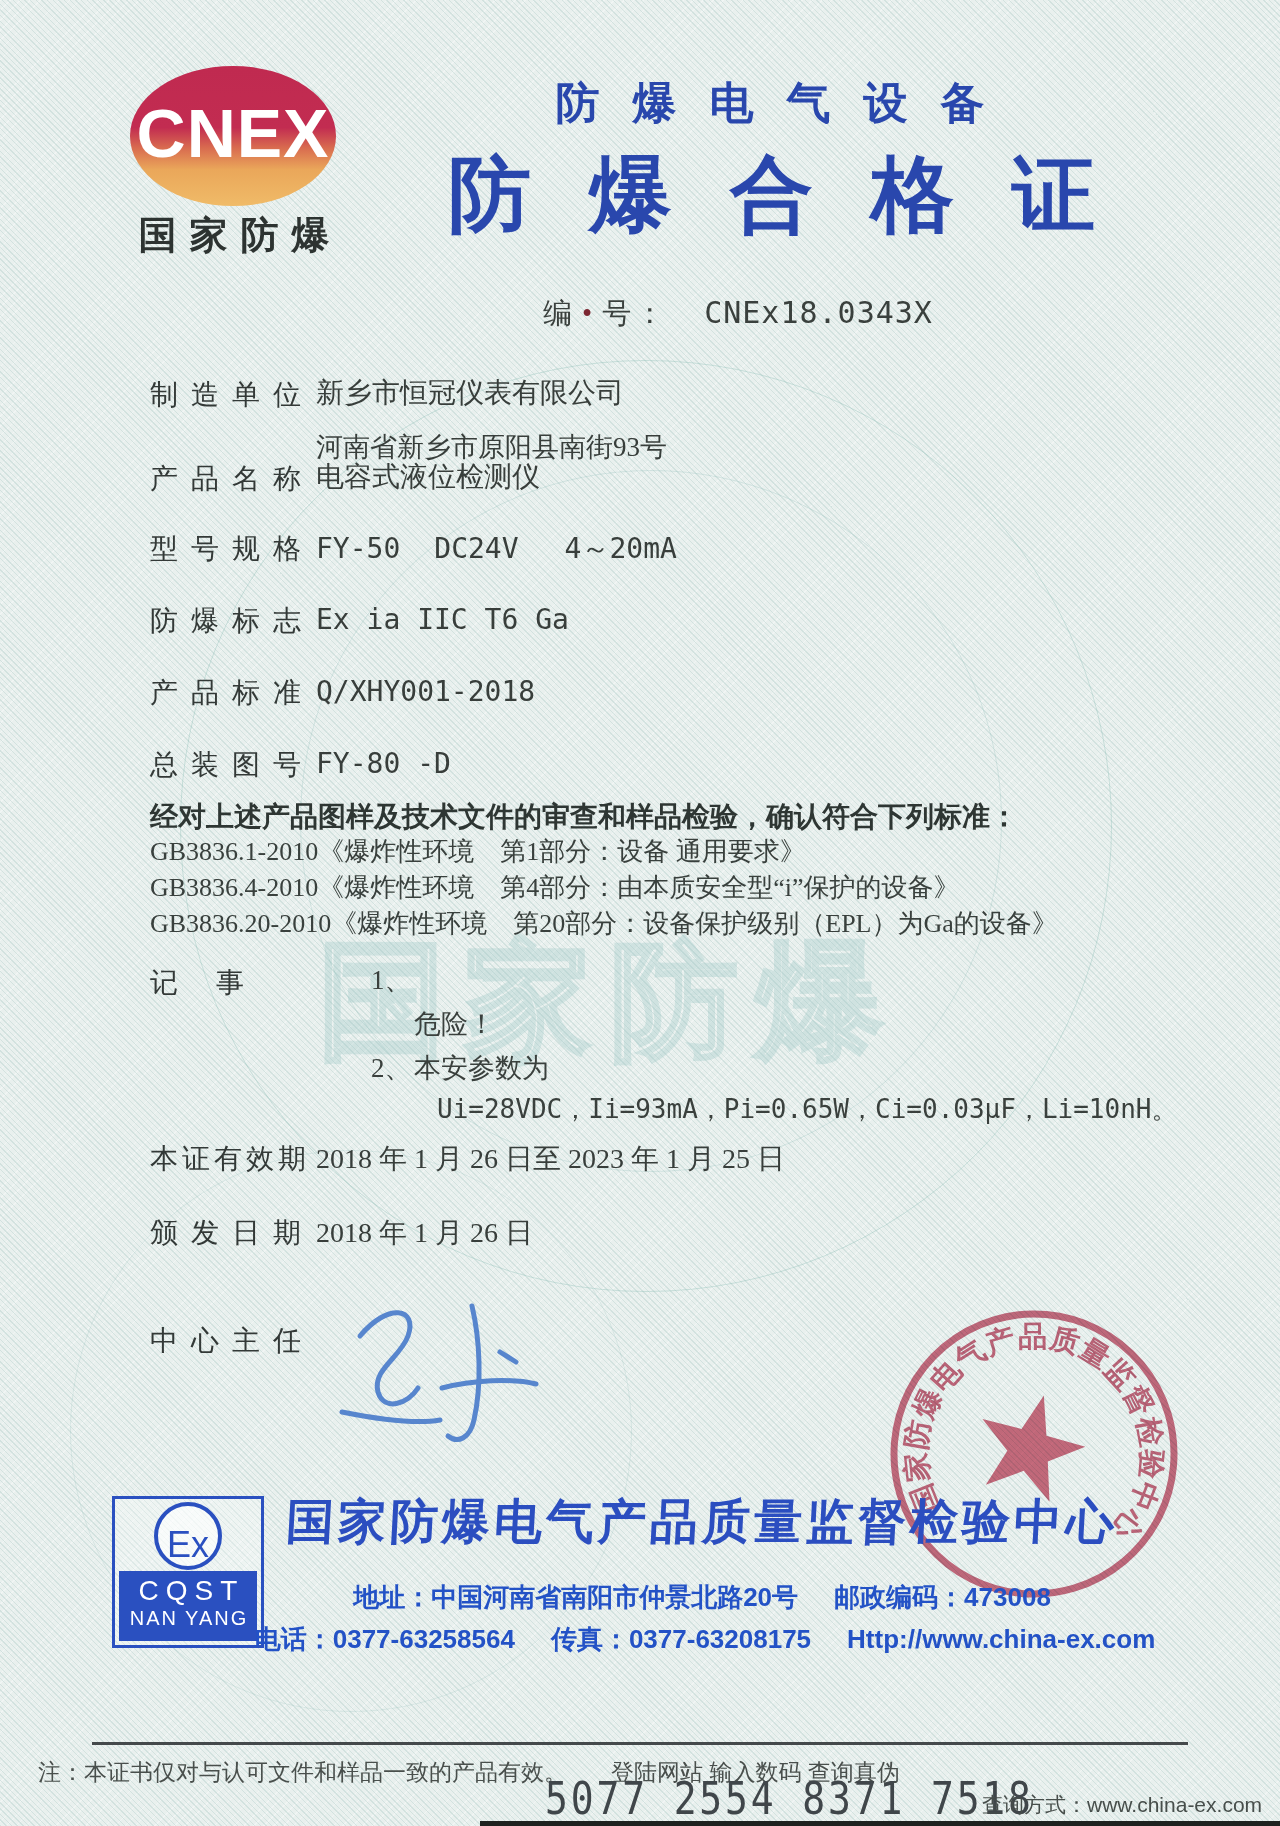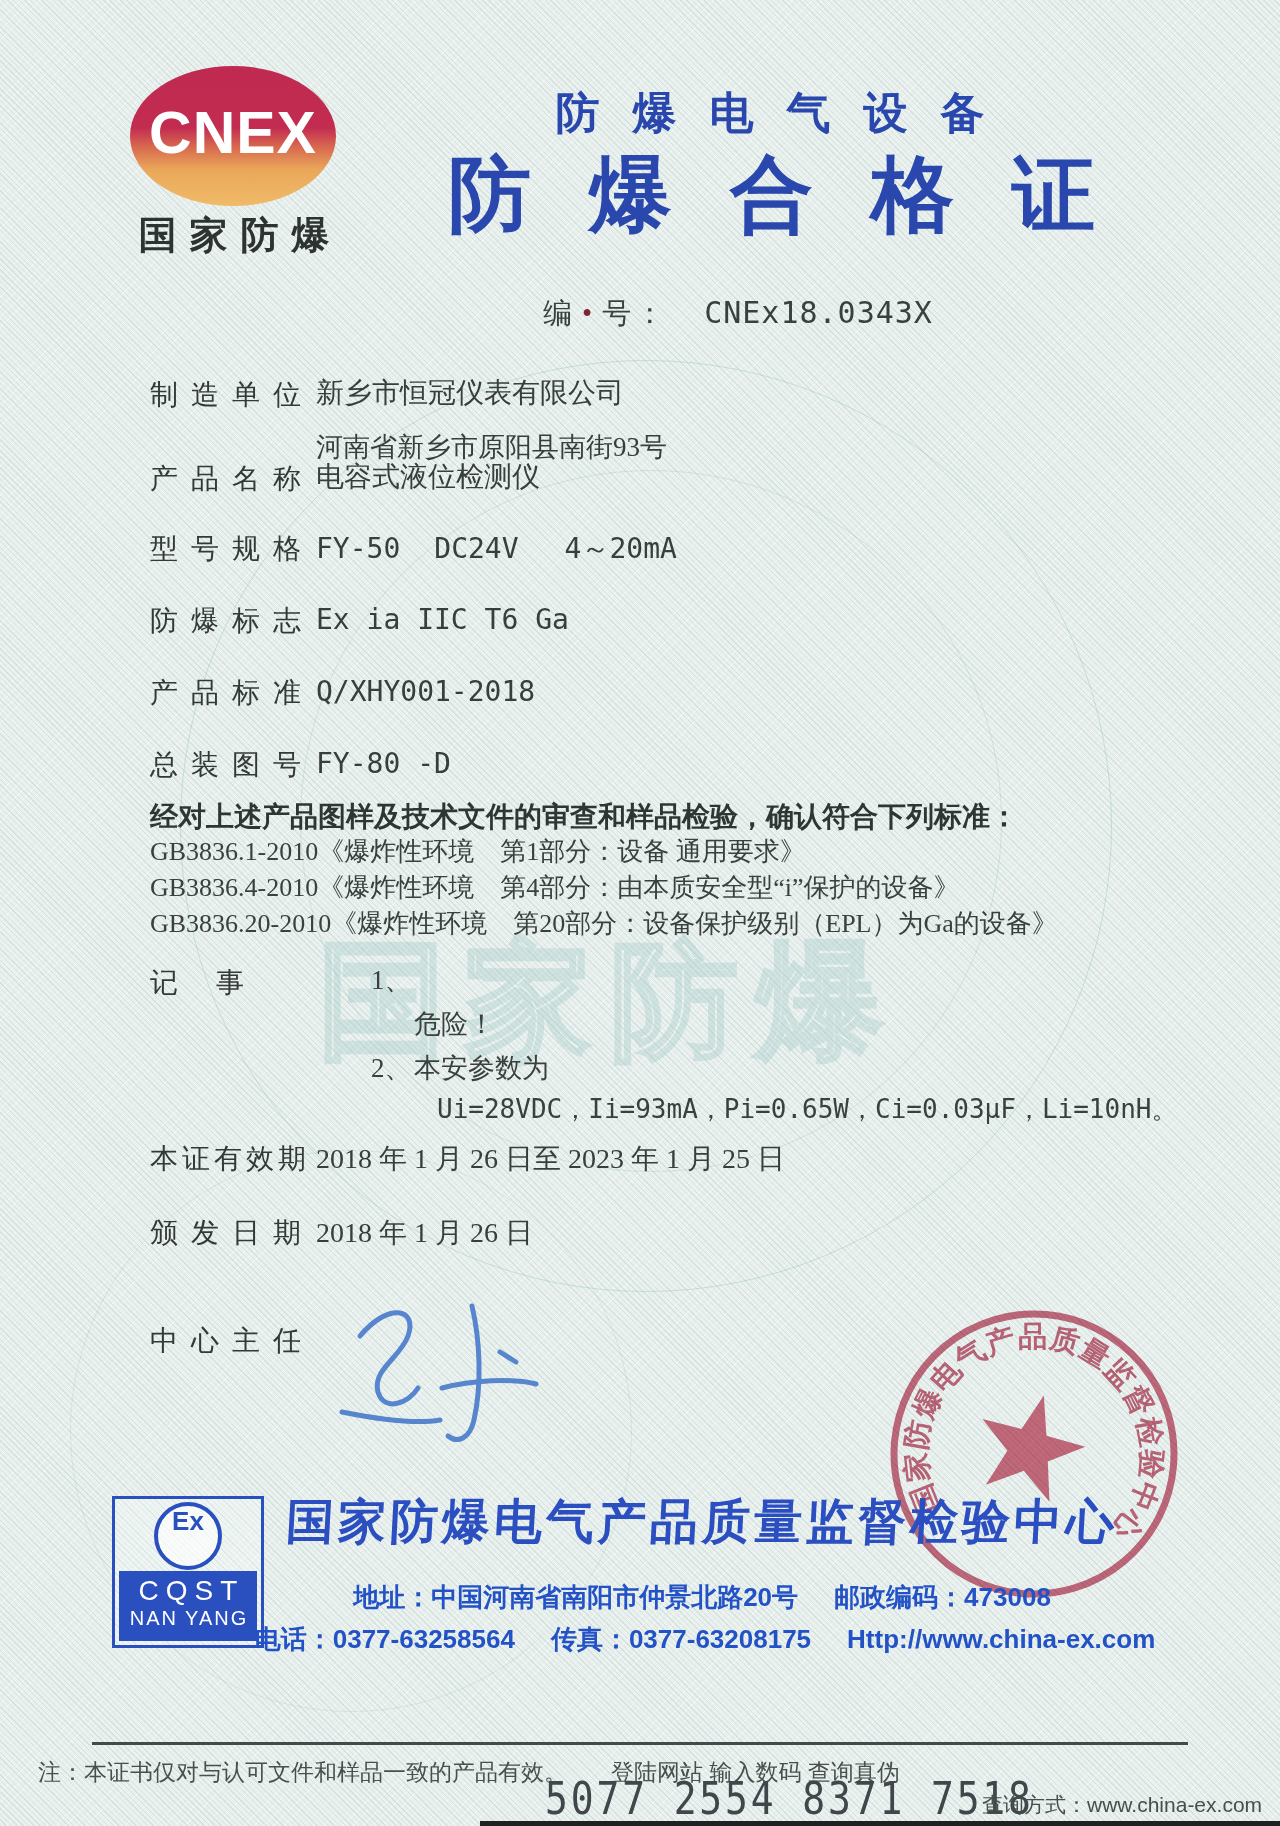--- a/index.html
+++ b/index.html
@@ -20,24 +20,24 @@
     left:318px; top:916px; font-size:128px; font-weight:700; letter-spacing:18px;
     color:transparent; -webkit-text-stroke:3px rgba(148,194,193,0.55); opacity:.55;
     font-family:"Liberation Sans",sans-serif; white-space:nowrap;
   }
   
   .logo-oval {
     left:130px; top:66px; width:206px; height:140px; border-radius:50%;
     background:linear-gradient(180deg,#c02a50 0%,#c22c51 44%,#d8694f 58%,#eaa75a 74%,#f0bb68 100%);
     display:flex; align-items:center; justify-content:center;
   }
-  .logo-text { color:#ffffff; font-family:"Liberation Sans",sans-serif; font-weight:700; font-size:59px; letter-spacing:1px; padding-bottom:6px; }
+  .logo-text { color:#ffffff; font-family:"Liberation Sans",sans-serif; font-weight:700; font-size:68px; letter-spacing:1px; padding-bottom:6px; }
   .logo-caption { left:122px; top:210px; width:224px; text-align:center; font-size:38px; font-weight:700; letter-spacing:13px; text-indent:13px; color:#2d3331; font-family:"Liberation Sans",sans-serif; }
   
-  .super-title { left:400px; top:84px; width:740px; text-align:center; font-size:44px; font-weight:700; color:#2947ad; letter-spacing:33px; text-indent:33px; font-family:"Liberation Sans",sans-serif; white-space:nowrap; }
+  .super-title { left:400px; top:74px; width:740px; text-align:center; font-size:44px; font-weight:700; color:#2947ad; letter-spacing:33px; text-indent:33px; font-family:"Liberation Sans",sans-serif; white-space:nowrap; }
   .main-title  { left:390px; top:140px; width:760px; text-align:center; font-size:83px; font-weight:700; color:#2947ad; letter-spacing:58px; text-indent:58px; font-family:"Liberation Sans",sans-serif; white-space:nowrap; }
   .serial { left:543px; top:294px; font-size:29px; letter-spacing:4px; white-space:nowrap; }
   .serial-dot { color:#7c2732; margin:0 6px; }
   .serial-value { font-family:"DejaVu Sans Mono","Liberation Mono",monospace; font-size:30px; margin-left:36px; letter-spacing:1px; color:#3a403d; }
   
   .flabel { left:150px; font-size:28px; letter-spacing:13px; color:#333937; white-space:nowrap; }
   .fvalue { left:316px; font-size:28px; color:#383e3b; white-space:nowrap; }
   .mono { font-family:"DejaVu Sans Mono","Liberation Mono",monospace; }
   .mpart2 { margin-left:34px; } .mpart3 { margin-left:46px; }
   
@@ -51,21 +51,21 @@
   
   .date-label { left:150px; font-size:28px; color:#333937; white-space:nowrap; }
   .date-value { left:316px; font-size:28px; color:#383e3b; white-space:nowrap; }
   
   .sig { left:322px; top:1292px; }
   
   .stamp { left:878px; top:1298px; width:312px; height:312px; opacity:.82; mix-blend-mode:multiply; transform:rotate(5deg); }
   
   .badge { left:112px; top:1496px; width:152px; height:152px; border:3px solid #2a50c0; box-sizing:border-box; padding:4px; background:rgba(255,255,255,0.25); }
   .badge-top { height:66px; display:flex; align-items:center; justify-content:center; }
-  .badge-circle { width:60px; height:60px; border:4px solid #2a50c0; border-radius:50%; display:flex; align-items:flex-start; justify-content:center; font-family:"Liberation Sans",sans-serif; font-weight:700; font-size:26px; color:#2a50c0; background:rgba(255,255,255,0.6); }
+  .badge-circle { width:60px; height:60px; border:4px solid #2a50c0; border-radius:50%; display:flex; align-items:flex-end; justify-content:center; font-family:"Liberation Sans",sans-serif; font-weight:400; font-size:36px; color:#2a50c0; background:rgba(255,255,255,0.6); }
   .badge-bottom { height:70px; background:#2a50c0; color:#fff; text-align:center; font-family:"Liberation Sans",sans-serif; margin-top:2px; }
   .badge-cqst { font-size:28px; letter-spacing:7px; text-indent:7px; padding-top:4px; font-weight:500; }
   .badge-ny { font-size:20px; letter-spacing:2px; text-indent:2px; }
   .org-name { left:286px; top:1490px; width:832px; font-size:48px; font-weight:700; color:#2b4ec0; letter-spacing:4px; font-family:"Liberation Sans",sans-serif; white-space:nowrap; transform:skewX(-3deg); }
   .org-line { font-weight:700; color:#2352c6; font-family:"Liberation Sans",sans-serif; white-space:nowrap; }
   .org-addr { left:286px; top:1580px; width:832px; text-align:center; font-size:26px; }
   .org-phone { left:240px; top:1622px; width:930px; text-align:center; font-size:26px; }
   .gap { display:inline-block; width:36px; }
   
   .divider { left:92px; top:1742px; width:1096px; height:3px; background:#44494b; }

